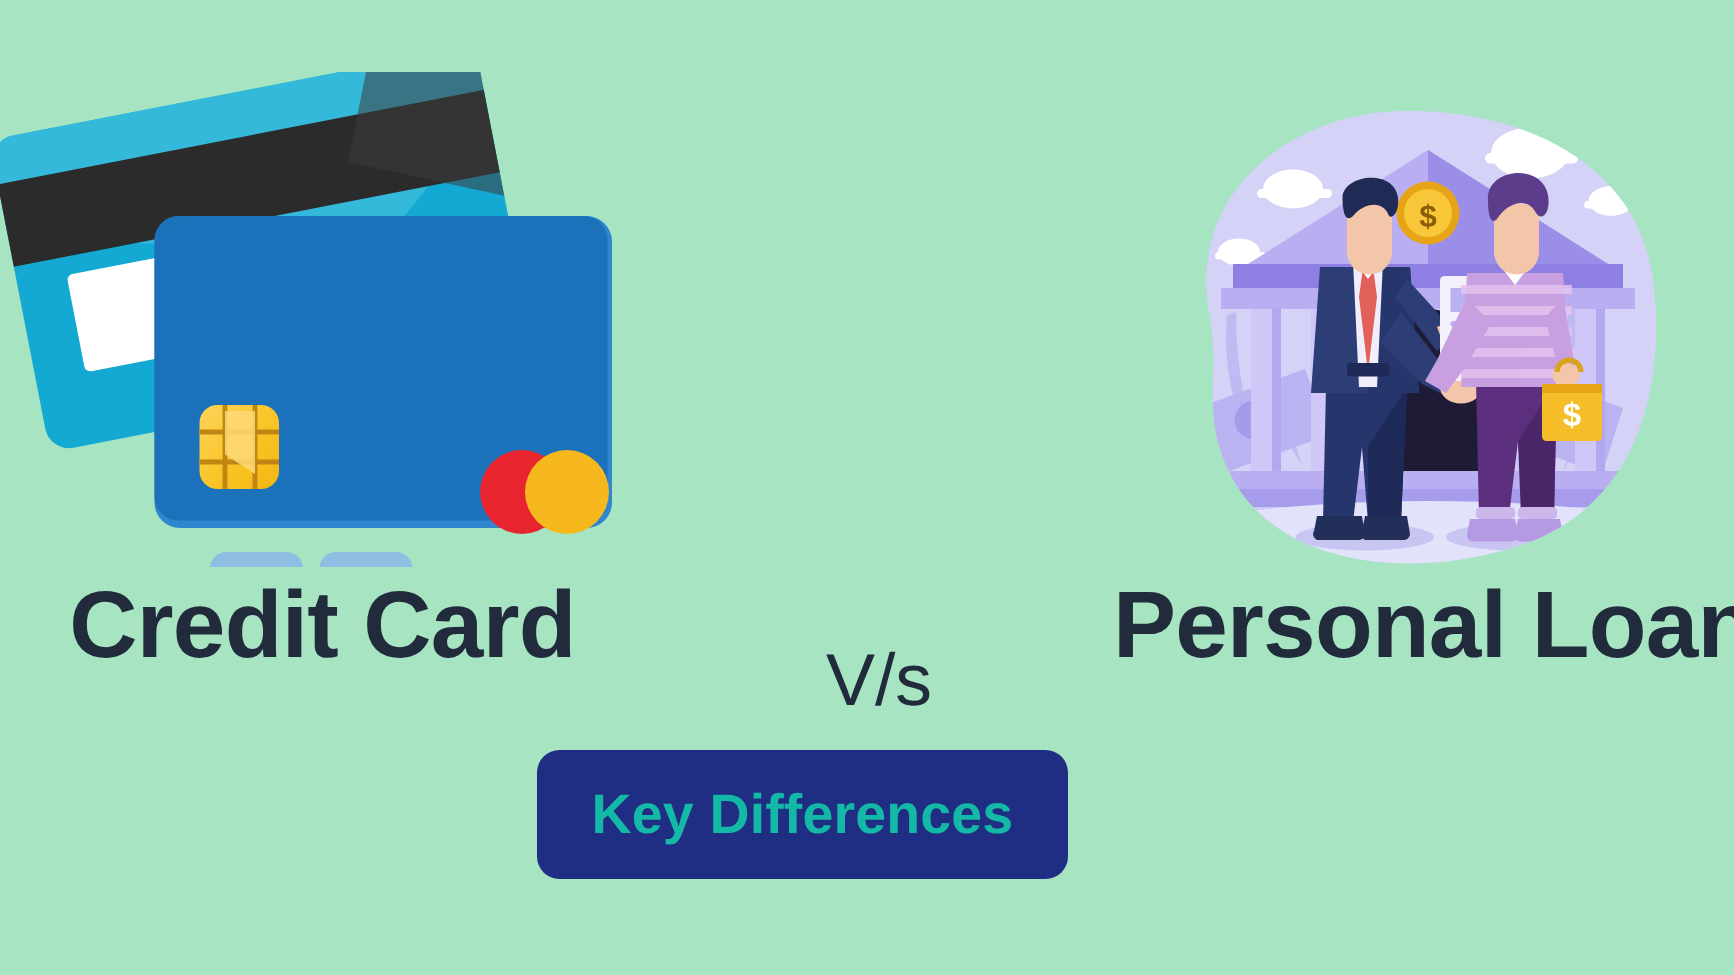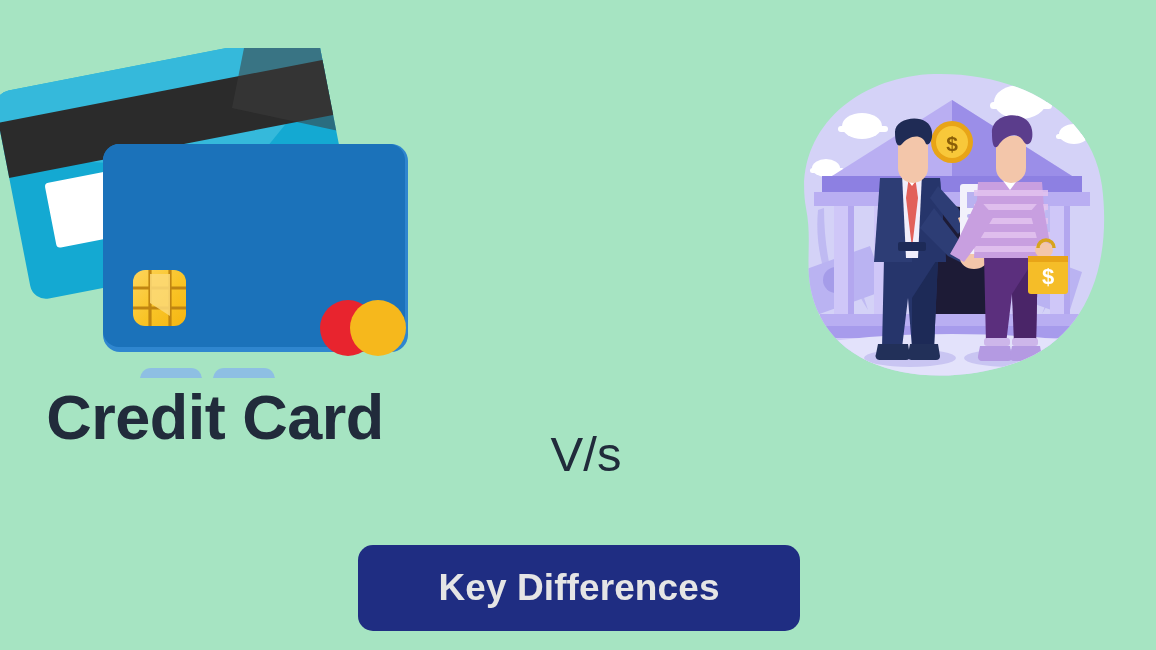--- a/index.html
+++ b/index.html
@@ -54,34 +54,33 @@
     font-size:49px;
     line-height:1;
     white-space:nowrap;
     margin-top:38px;
   }
 
   
   .key-btn{
     position:absolute;
     left:358px; top:500px;
-    width:442px; height:86px;
+    width:354px; height:86px;
     background:#1f2d82;
     border:none;
     border-radius:15px;
-    color:#e5e5e5;
+    color:#14b8a6;
     font-size:37px;
     font-weight:700;
     letter-spacing:0.1px;
     display:flex;
     align-items:center;
     justify-content:center;
     cursor:pointer;
     font-family:"Liberation Sans", sans-serif;
-    margin-top:45px;
   }
 </style>
 </head>
 <body>
 
 <div class="stage">
 
   <div class="cards-art">
     <svg viewBox="0 0 440 330" xmlns="http://www.w3.org/2000/svg">
       <defs>
@@ -302,16 +301,17 @@
         </g>
 
       </g>
     </svg>
   </div>
 
   <div class="label label-credit">Credit Card</div>
 
   <div class="vs">V/s</div>
 
+  <div class="label label-loan">Personal Loan</div>
 
   <button class="key-btn">Key Differences</button>
 
 </div>
 
 </body></html>

